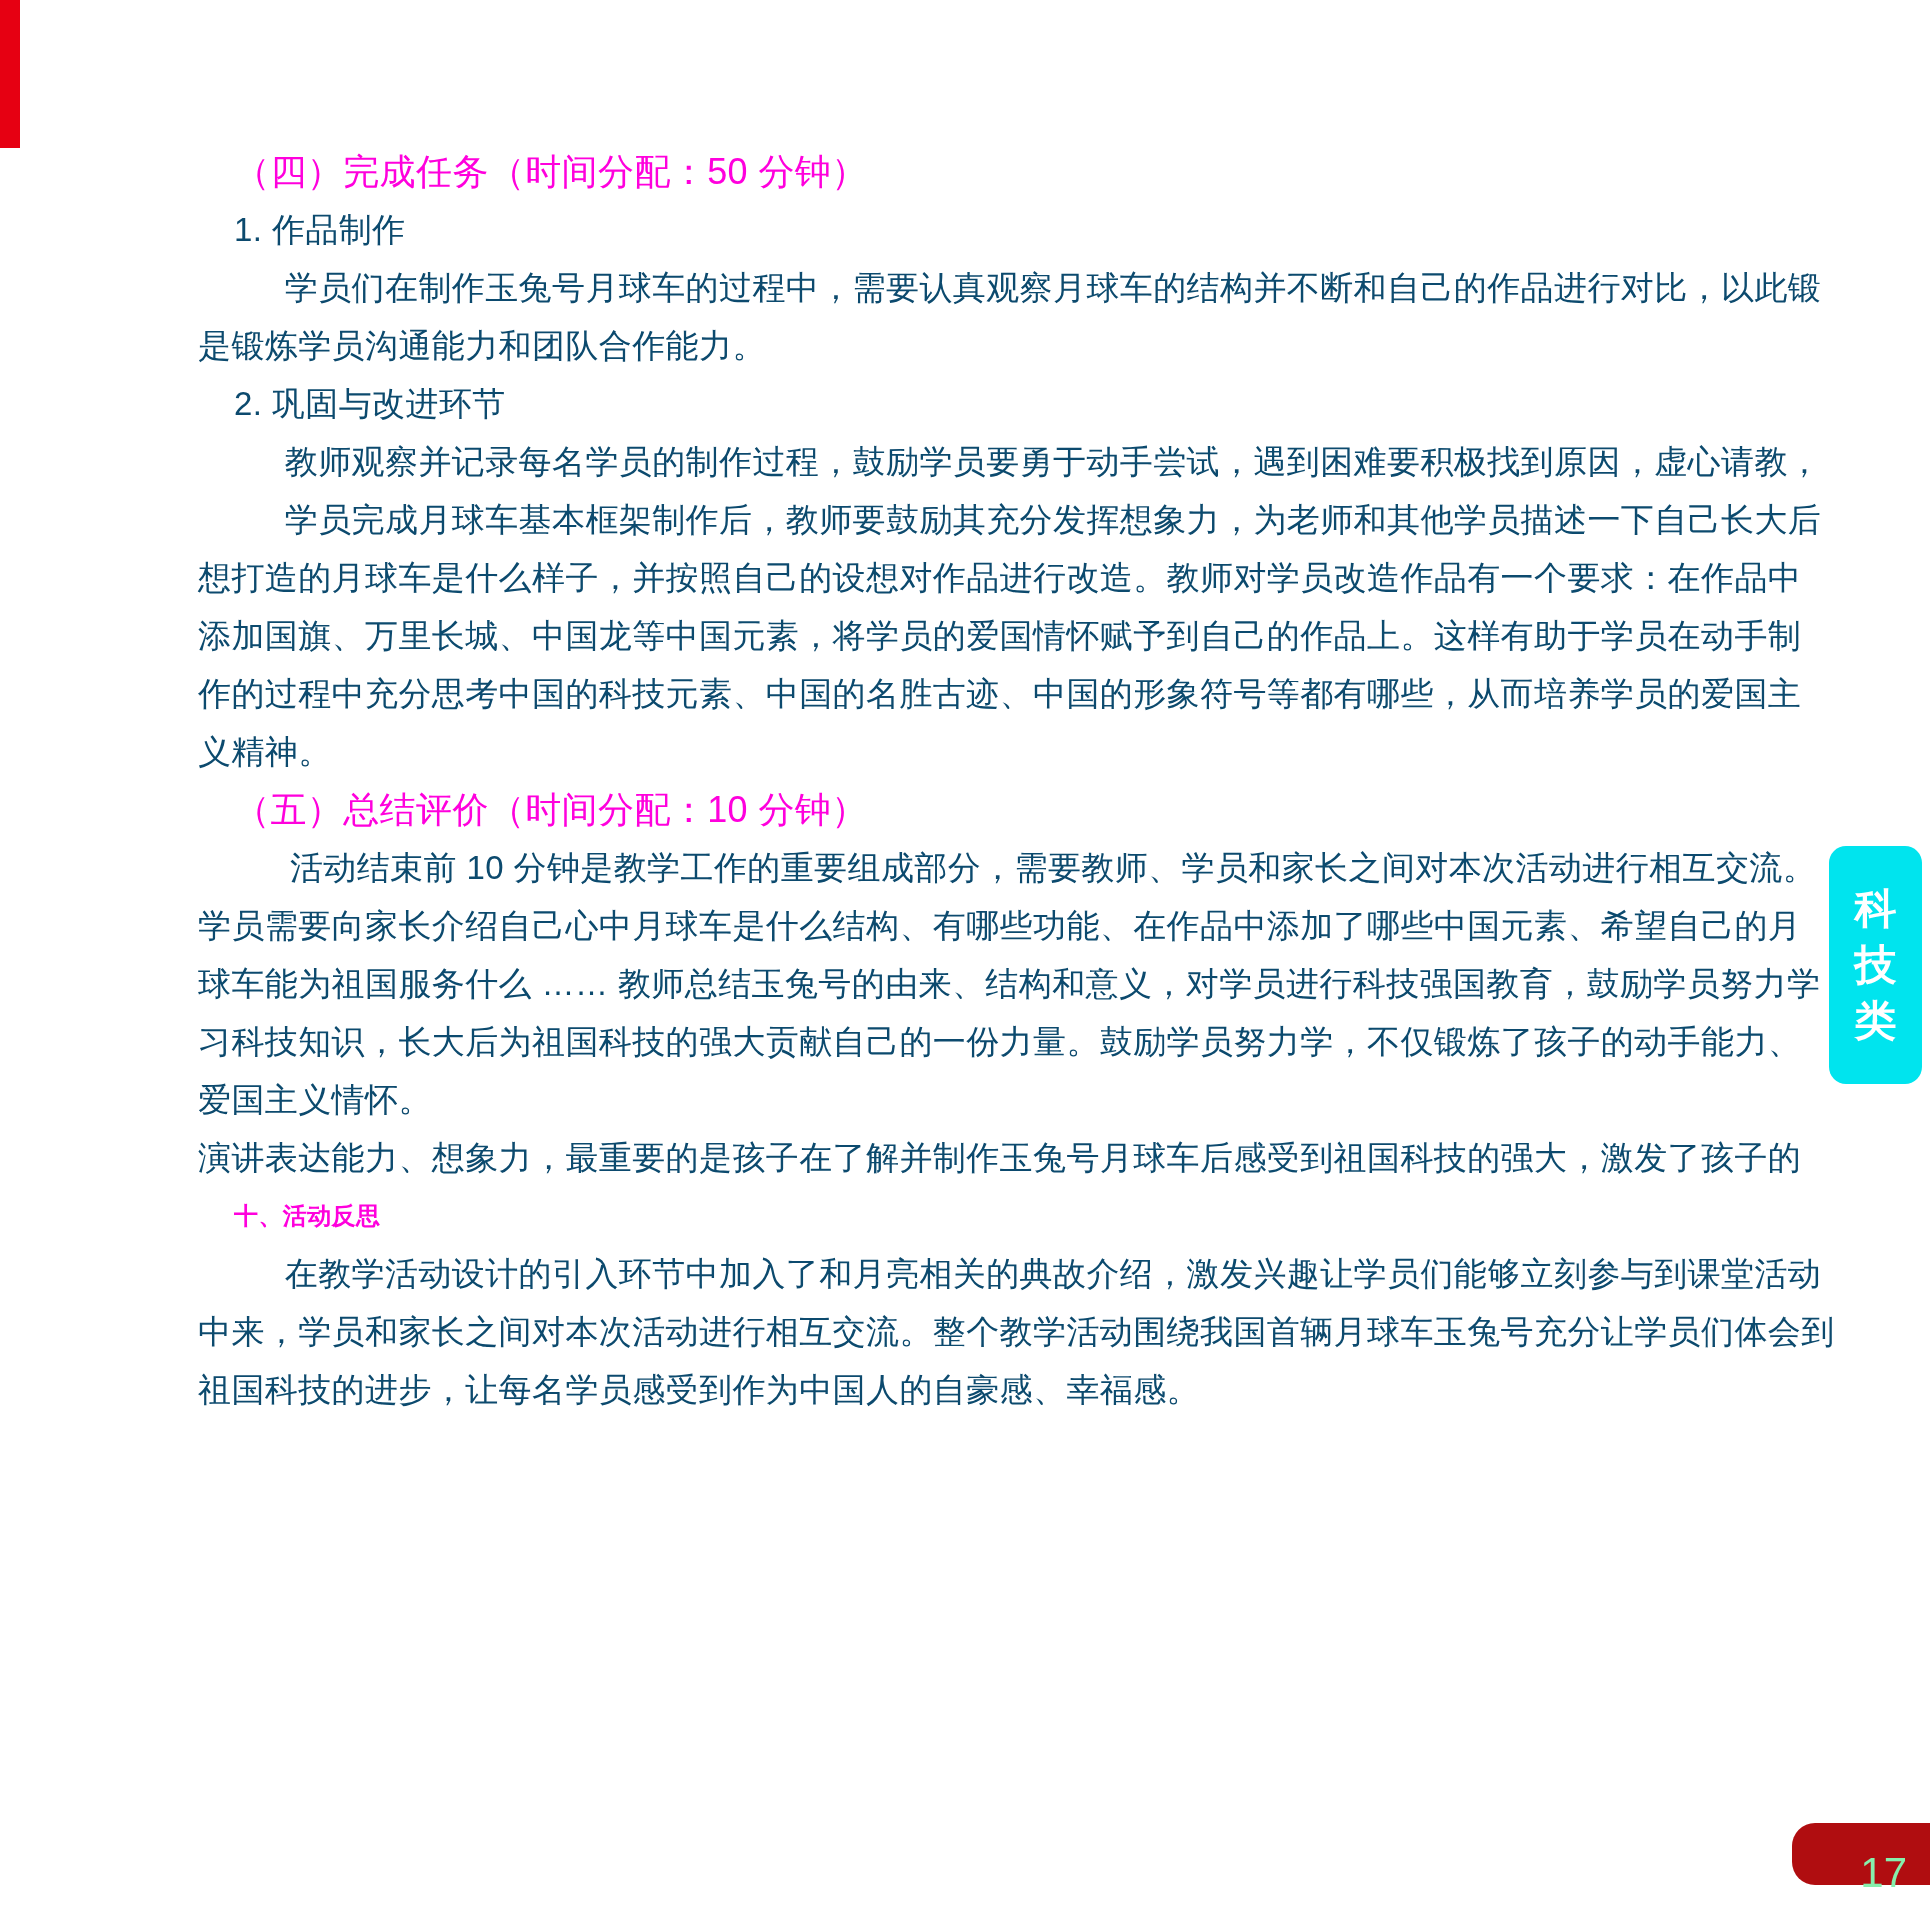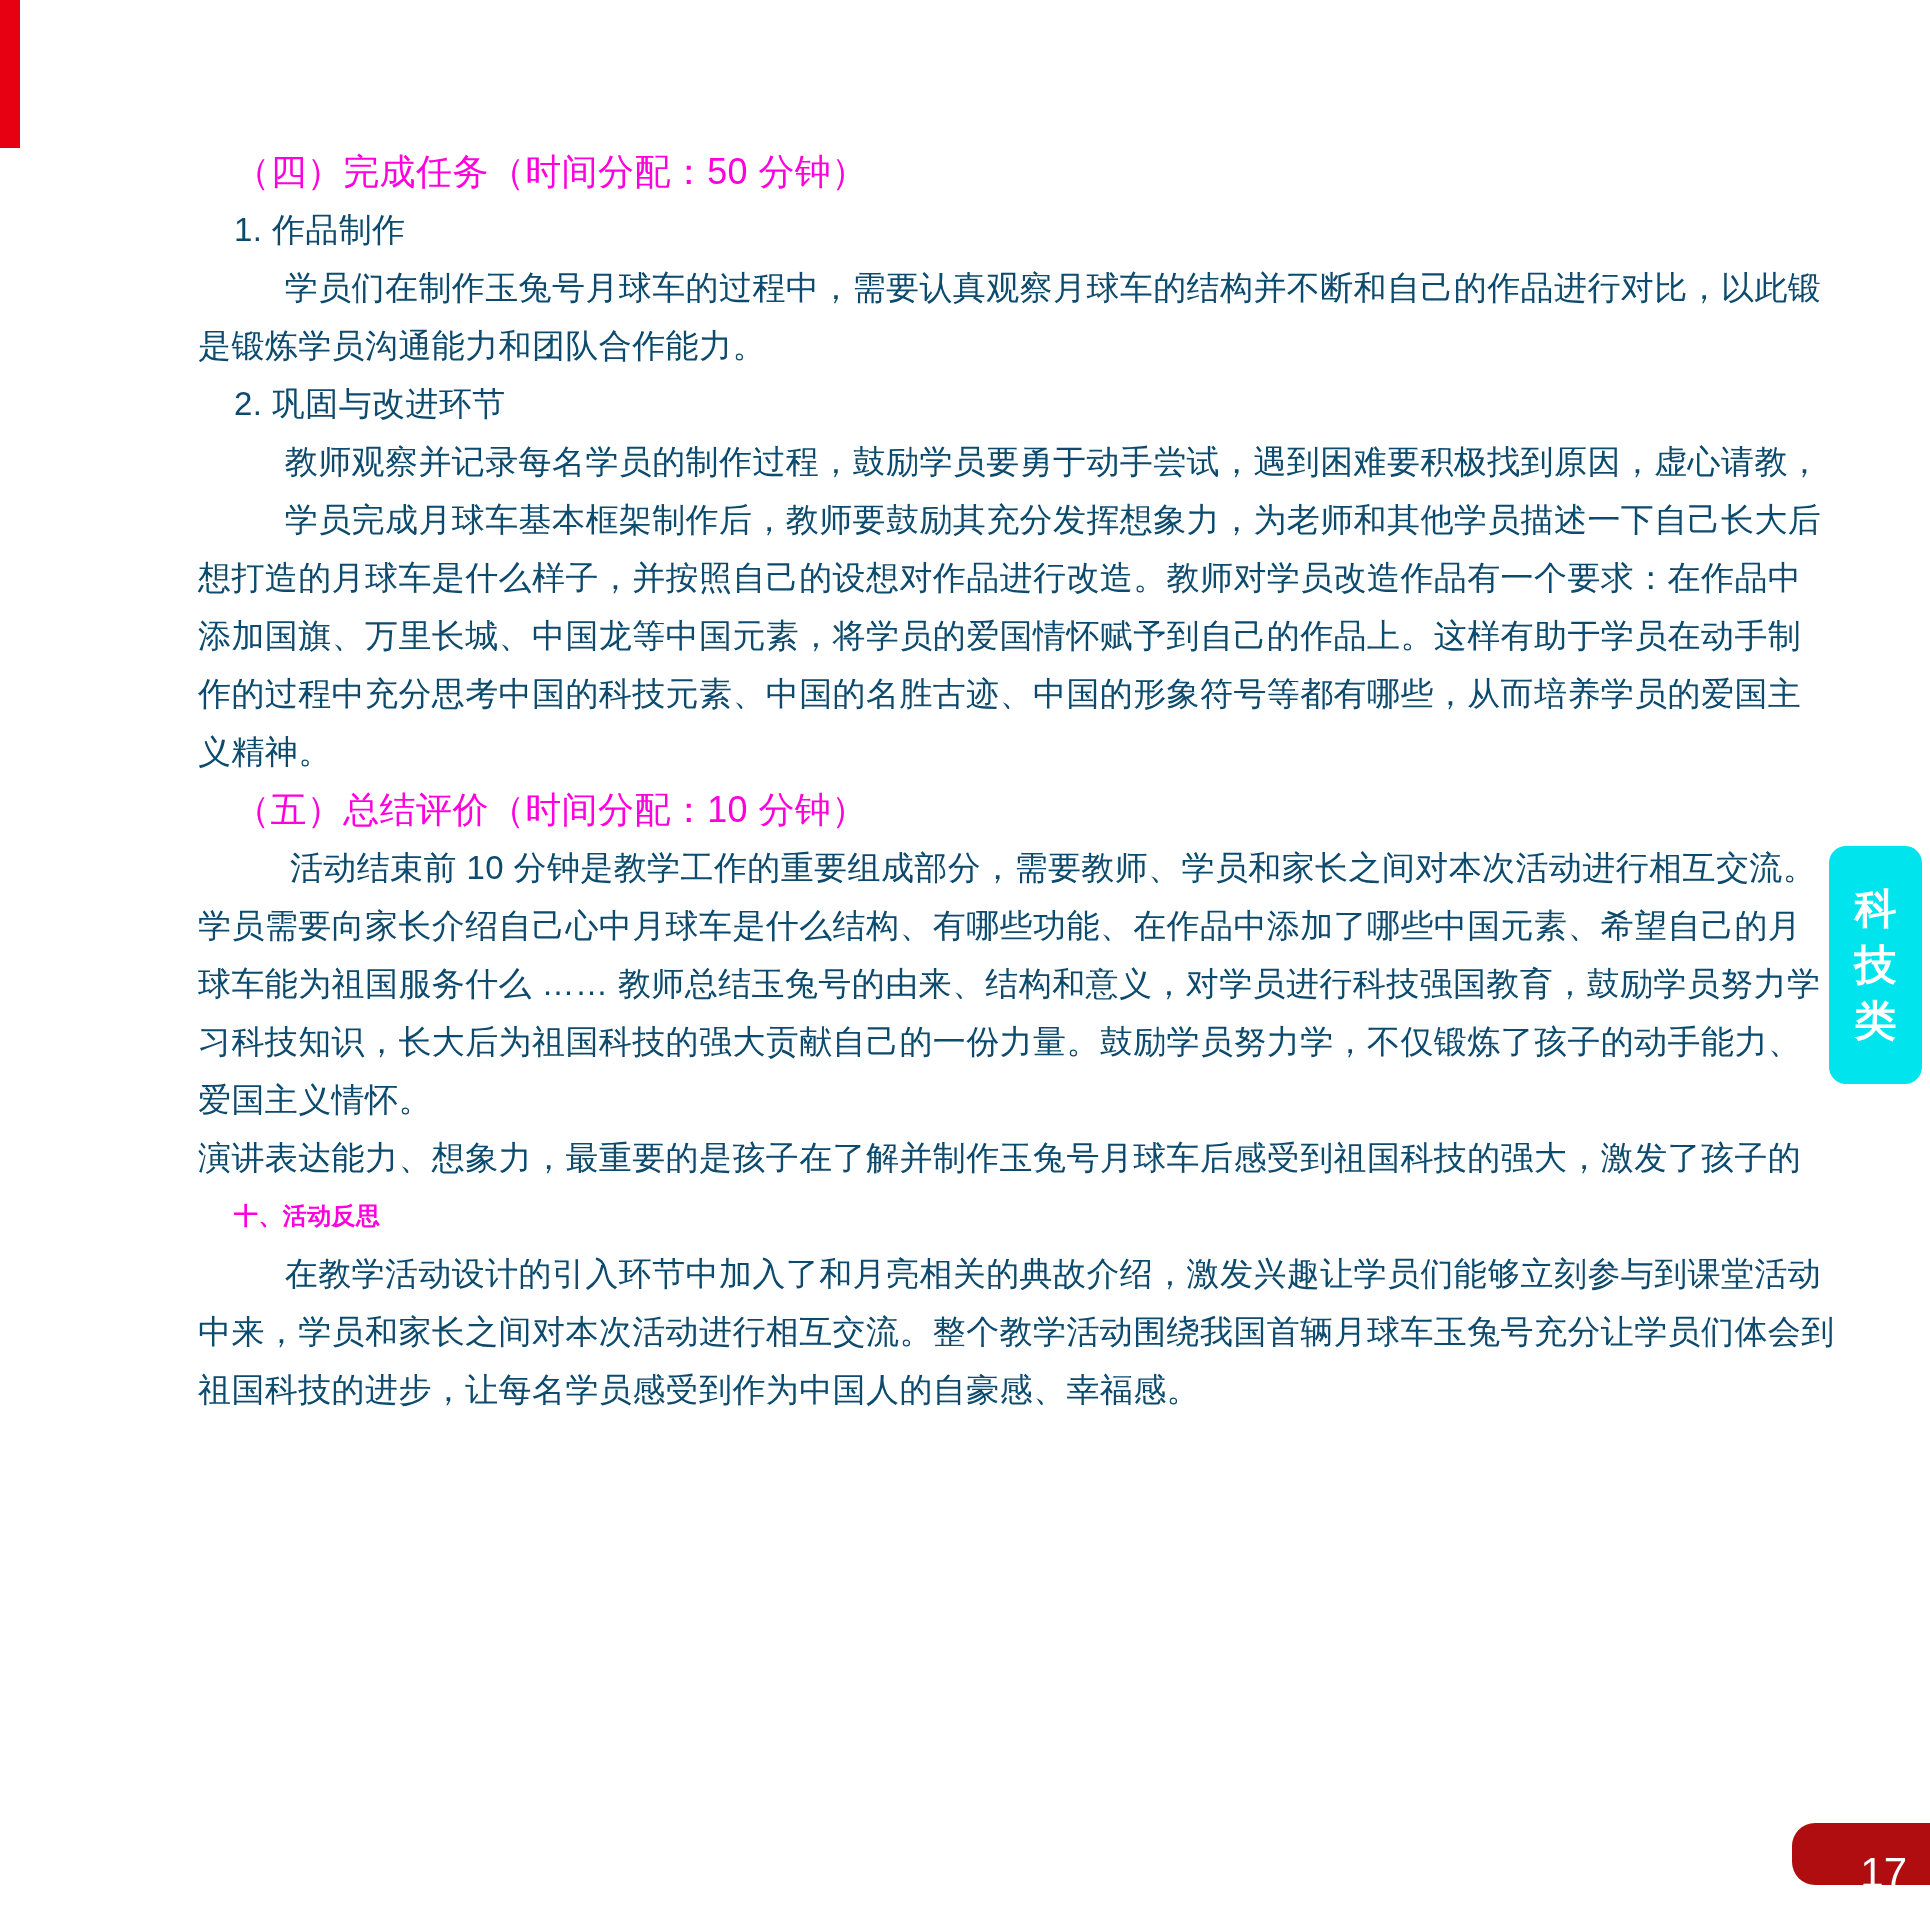--- a/index.html
+++ b/index.html
@@ -34,21 +34,21 @@
   }
   .tab span{color:#ffffff;font-size:42px;font-weight:700;line-height:1;}
 
   
   .pagebox{
     position:absolute;left:1792px;top:1823px;width:138px;height:62px;
     background:var(--pagered);border-radius:23px 0 0 23px;
     display:flex;align-items:center;justify-content:flex-end;
     padding-right:23px;box-sizing:border-box;
   }
-  .pagebox span{color:#ffffff;font-size:42px;font-weight:400;margin-top:37px;}
+  .pagebox span{color:#86efac;font-size:42px;font-weight:400;margin-top:37px;}
 </style>
 </head>
 <body>
 
 <div class="page">
 
   <div class="corner-bar"></div>
 
   <div class="content">
       <div class="line h2">（四）完成任务（时间分配：50 分钟）</div>

